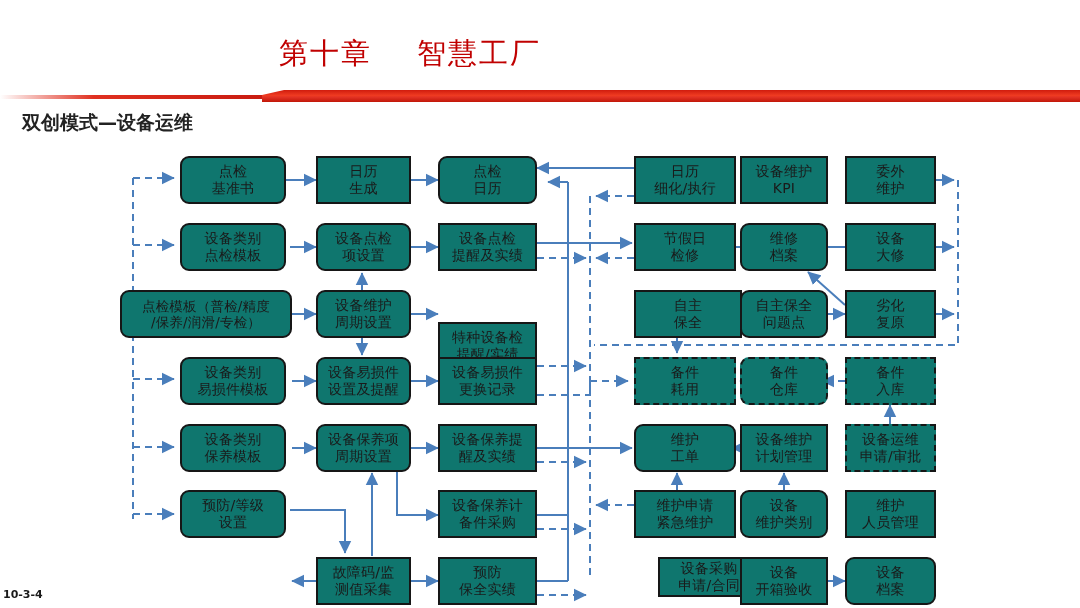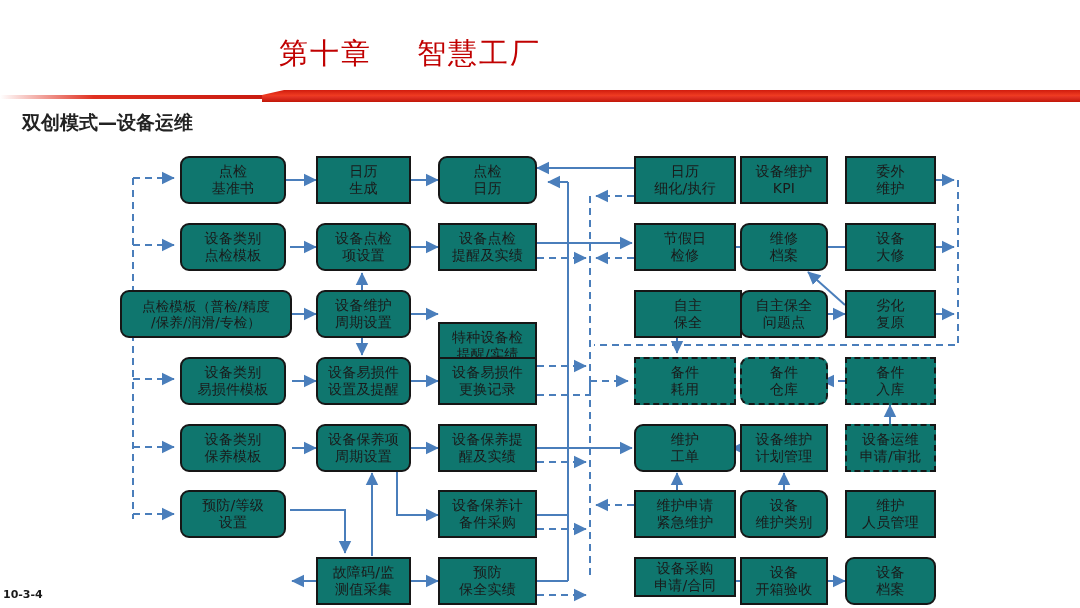--- a/index.html
+++ b/index.html
@@ -253,20 +253,20 @@
       <div class="node" style="left: 634px; top: 490px; width: 102px; height: 48px;">维护申请
 紧急维护</div>
       <div class="node round" style="left: 740px; top: 490px; width: 88px; height: 48px;">设备
 维护类别</div>
       <div class="node" style="left: 845px; top: 490px; width: 91px; height: 48px;">维护
 人员管理</div>
       <div class="node" style="left: 316px; top: 557px; width: 95px; height: 48px;">故障码/监
 测值采集</div>
       <div class="node" style="left: 438px; top: 557px; width: 99px; height: 48px;">预防
 保全实绩</div>
-      <div class="node" style="left: 634px; top: 557px; width: 102px; height: 40px;">设备采购
+      <div class="node" style="left: 658px; top: 557px; width: 102px; height: 40px;">设备采购
 申请/合同</div>
       <div class="node" style="left: 740px; top: 557px; width: 88px; height: 48px;">设备
 开箱验收</div>
       <div class="node round" style="left: 845px; top: 557px; width: 91px; height: 48px;">设备
 档案</div>
     </div>
 </div>
 
 </body></html>

